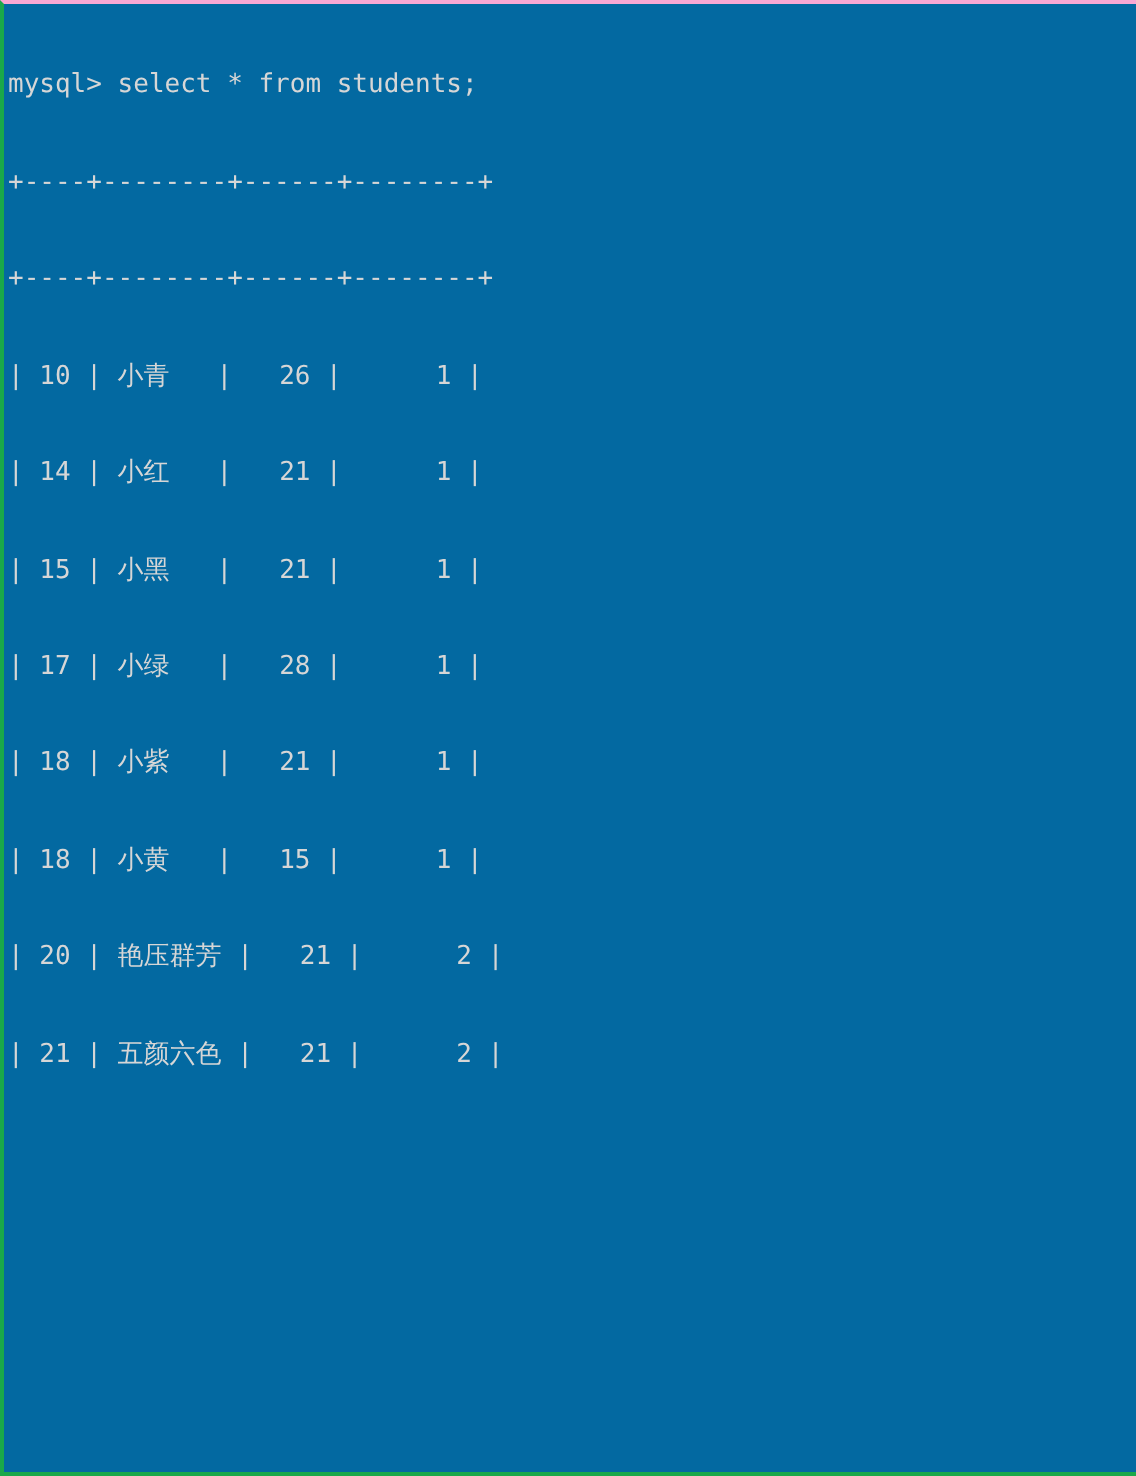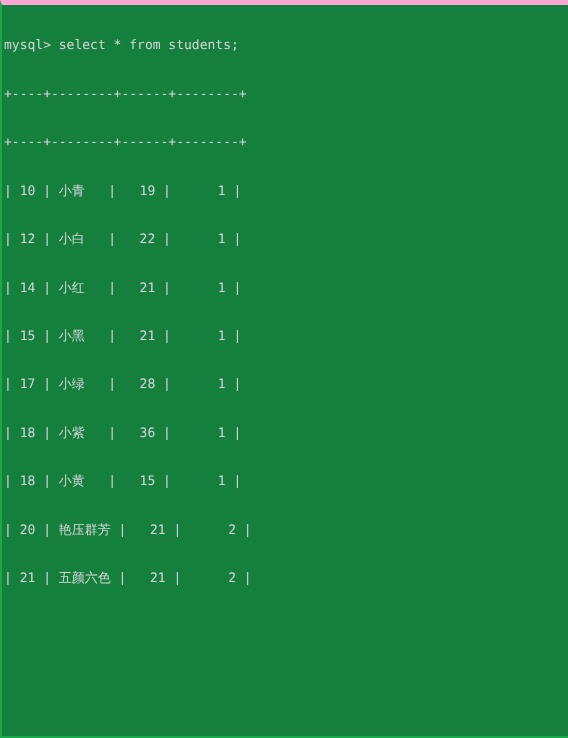--- a/index.html
+++ b/index.html
@@ -6,22 +6,22 @@
   html, body {
     margin: 0;
     padding: 0;
     background: #0a0a0a;
   }
   #terminal-window {
     position: relative;
     width: 568px;
     height: 738px;
     box-sizing: border-box;
-    background: #15803d;
-    border-top: 5px solid #f9a8d4;
+    background: #0369a1;
+    border-top: 2px solid #f9a8d4;
     border-bottom: 2px solid #1aa84a;
     border-left: 2px solid #1aa84a;
     border-right: none;
     overflow: hidden;
   }
   #terminal-output {
     display: block;
     margin: 0;
     padding: 1px 0 0 2px;
     font-family: "DejaVu Sans Mono", "Liberation Mono", monospace;
@@ -41,26 +41,25 @@
   }
 </style>
 </head>
 <body>
 
 <div id="terminal-window">
   <div id="terminal-output">
     <span class="screen-line">mysql&gt; select * from students;</span>
     <span class="screen-line">+----+--------+------+--------+</span>
     <span class="screen-line">+----+--------+------+--------+</span>
-    <span class="screen-line">| 10 | 小青   |   19 |      1 |</span>
-    <span class="screen-line">| 12 | 小白   |   22 |      1 |</span>
+    <span class="screen-line">| 10 | 小青   |   26 |      1 |</span>
     <span class="screen-line">| 14 | 小红   |   21 |      1 |</span>
     <span class="screen-line">| 15 | 小黑   |   21 |      1 |</span>
     <span class="screen-line">| 17 | 小绿   |   28 |      1 |</span>
-    <span class="screen-line">| 18 | 小紫   |   36 |      1 |</span>
+    <span class="screen-line">| 18 | 小紫   |   21 |      1 |</span>
     <span class="screen-line">| 18 | 小黄   |   15 |      1 |</span>
     <span class="screen-line">| 20 | 艳压群芳 |   21 |      2 |</span>
     <span class="screen-line">| 21 | 五颜六色 |   21 |      2 |</span>
     
     
     
     
     
     
     

